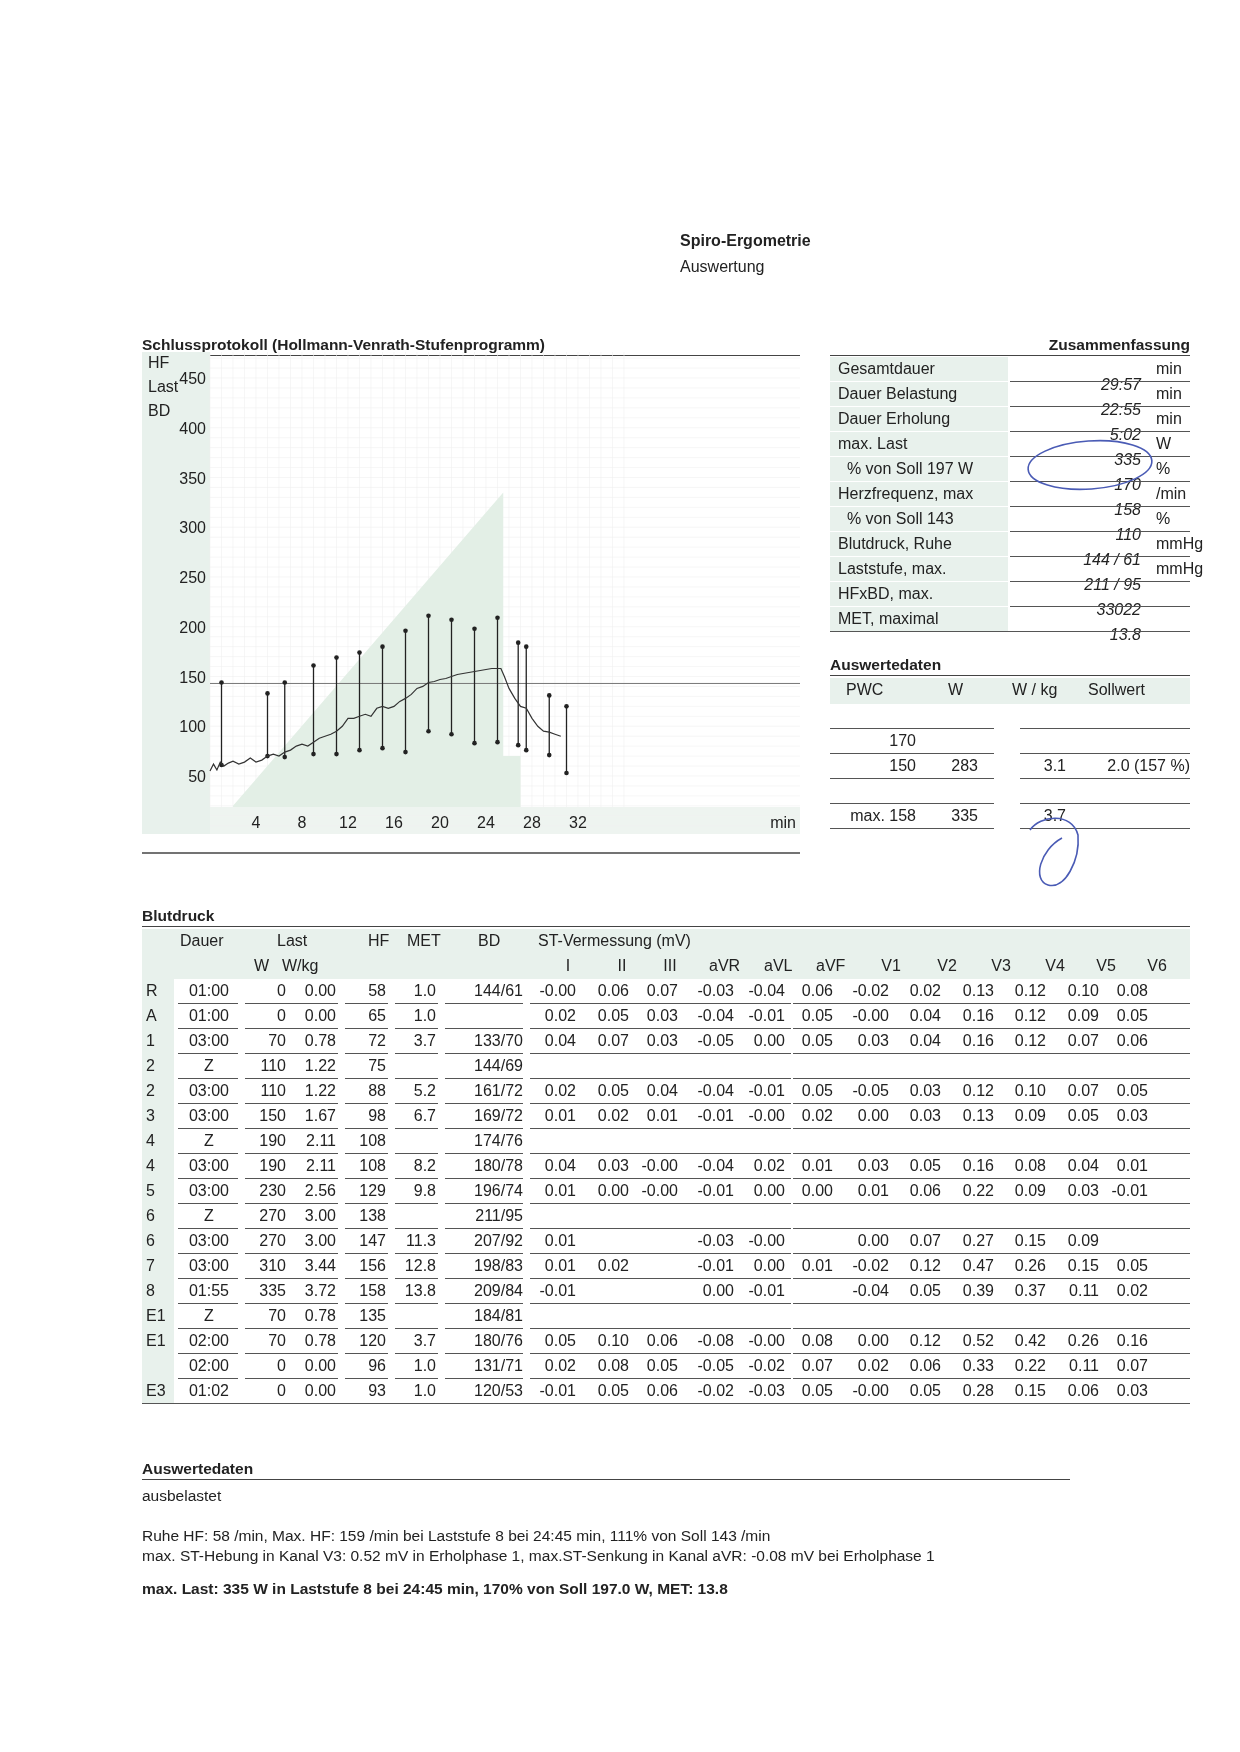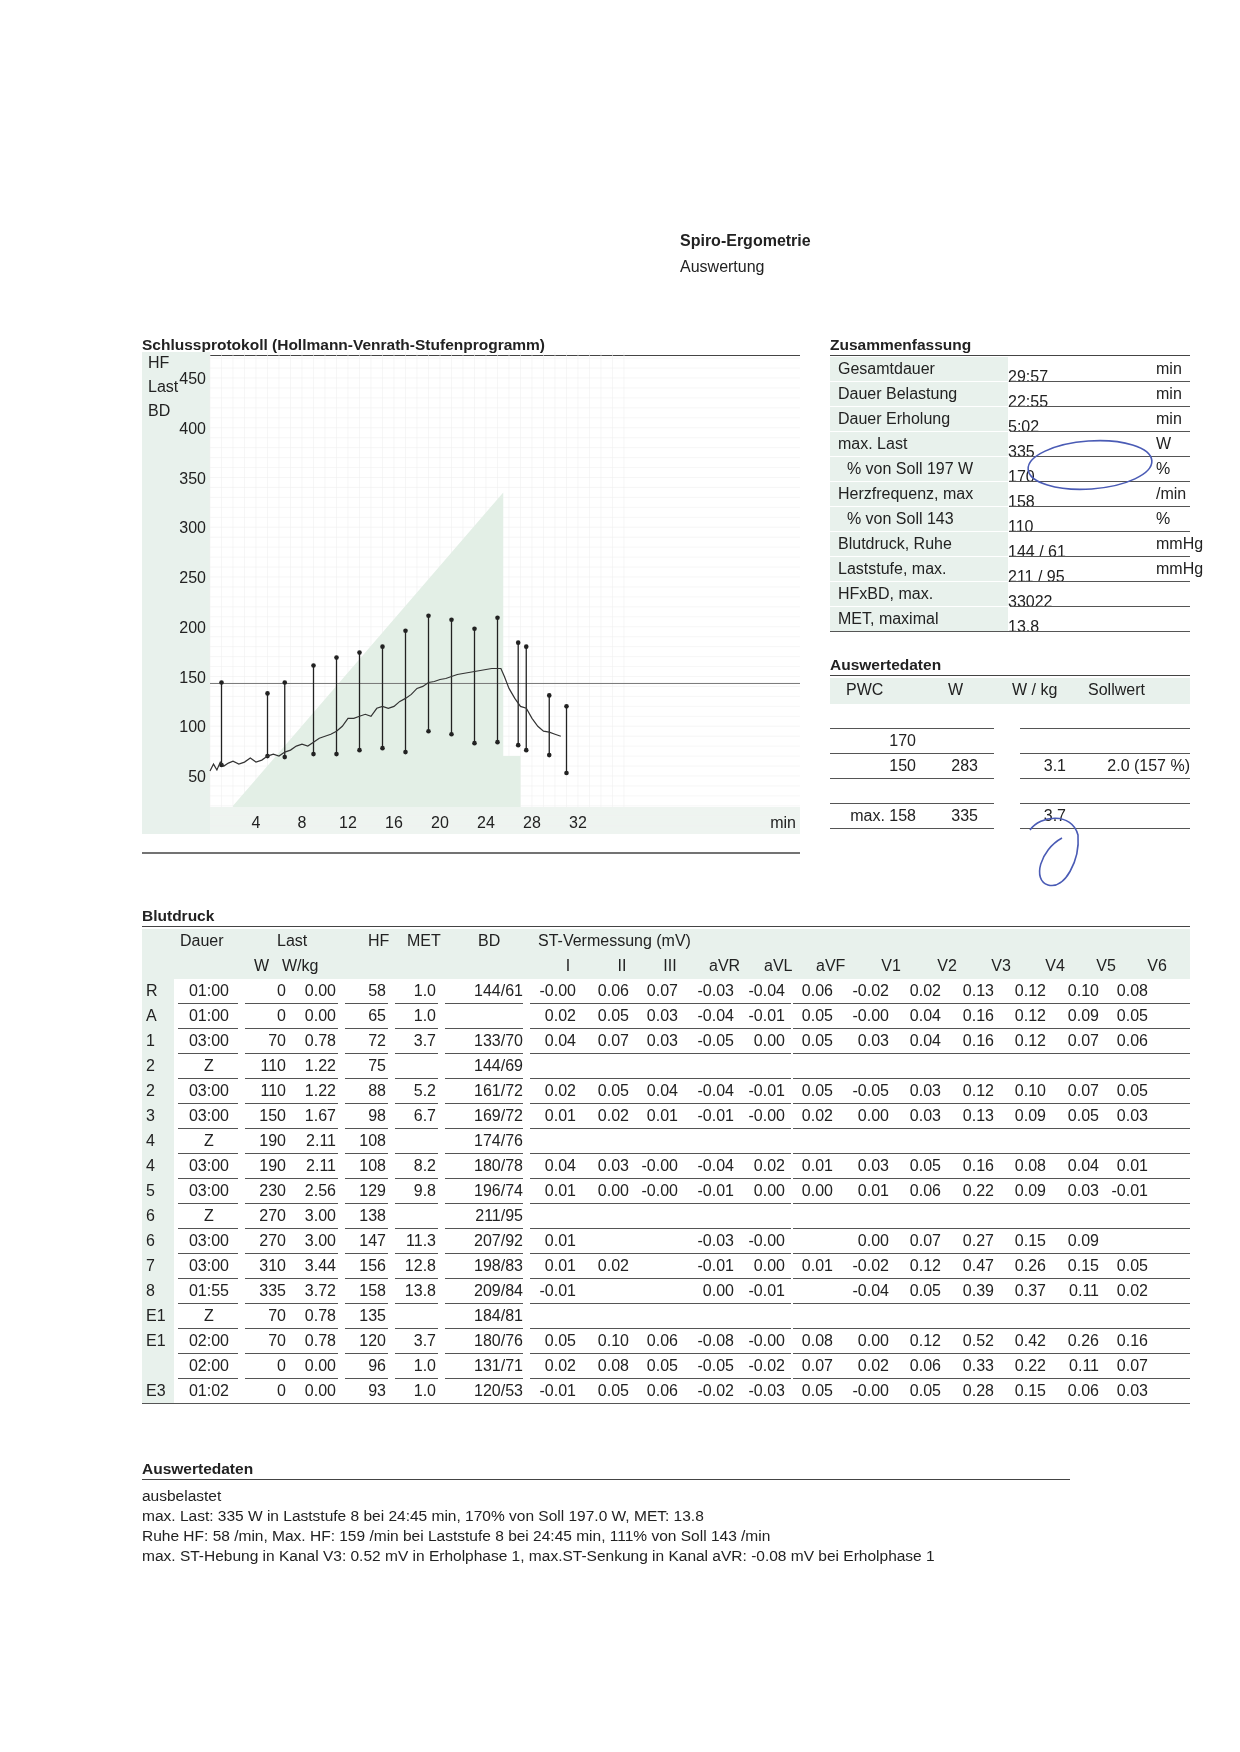--- a/index.html
+++ b/index.html
@@ -8,21 +8,21 @@
   .hdr-title { left:680px; top:232px; font-size:16px; font-weight:bold; }
   .hdr-sub { left:680px; top:258px; font-size:16px; }
   .sec-title { font-size:15.5px; font-weight:bold; border-bottom:1.5px solid #444; padding-bottom:1px; }
   
   #chart { left:142px; top:352px; width:658px; height:502px; }
   #chart svg { position:absolute; left:0; top:0; }
   
   .sum { left:830px; top:357px; width:360px; }
   .sum-row { position:relative; height:25px; font-size:16px; }
   .sum-row .lbl { position:absolute; left:0; top:0; width:178px; height:24px; background:#e8f1ec; padding-left:8px; line-height:24px; box-sizing:border-box; }
-  .sum-row .val { position:absolute; left:178px; top:8px; width:133px; text-align:left; line-height:24px; }
+  .sum-row .val { position:absolute; left:178px; top:16px; width:133px; text-align:right; line-height:24px;font-style:italic; }
   .sum-row .unit { position:absolute; left:326px; top:0; line-height:24px; }
   .sum-row .line { position:absolute; left:180px; right:0; bottom:0; border-bottom:1.5px solid #555; }
   .sum-row.last .line { left:0; }
   
   .aw { left:830px; top:662px; width:360px; font-size:16px; }
   .aw-head { position:relative; height:26px; background:#e8f1ec; }
   .aw-head span { position:absolute; top:3px; }
   .aw-row { position:relative; height:25px; }
   .aw-row span { position:absolute; top:3px; }
   .aw-line { position:absolute; bottom:0; border-bottom:1.5px solid #555; }
@@ -204,21 +204,21 @@
       <line x1="424.5" x2="424.5" y1="354.35" y2="421.015" stroke="#222" stroke-width="1.3"></line>
       <circle cx="424.5" cy="354.35" r="2.3" fill="#222"></circle>
       <circle cx="424.5" cy="421.015" r="2.3" fill="#222"></circle>
       <path d="M68.0 419.0 L71.5 412.1 L74.9 418.0 L78.3 410.1 L81.8 414.1 L86.4 411.1 L91.0 409.1 L96.8 412.1 L102.5 410.1 L108.3 406.1 L114.0 410.1 L119.8 408.1 L125.5 404.1 L131.3 402.1 L137.0 404.1 L142.8 400.1 L148.5 398.1 L154.3 394.1 L160.0 392.2 L165.8 394.1 L171.5 390.2 L177.3 386.2 L183.0 384.2 L188.8 382.2 L194.5 379.2 L200.3 374.3 L206.0 366.3 L211.8 366.3 L217.5 364.3 L223.3 362.3 L229.0 364.3 L234.8 356.3 L240.5 354.4 L246.3 356.3 L252.0 354.4 L257.8 349.4 L263.5 346.4 L269.3 342.4 L275.0 336.4 L280.8 334.4 L286.5 330.5 L292.3 329.5 L298.0 327.5 L303.8 326.5 L309.5 324.5 L315.3 322.5 L321.0 321.5 L326.8 320.5 L332.5 319.5 L338.3 318.5 L344.0 317.5 L349.8 316.5 L355.5 316.5 L358.9 316.5 L362.4 324.5 L367.0 336.4 L372.8 346.4 L378.5 354.4 L384.3 356.3 L390.0 366.3 L395.8 374.3 L401.5 379.2 L407.3 380.2 L413.0 382.2 L418.8 384.2" fill="none" stroke="#333" stroke-width="1.2"></path>
     </svg>
   <div class="abs" style="left:6px; top:2px; font-size:16px;">HF</div>
   <div class="abs" style="left:6px; top:26px; font-size:16px;">Last</div>
   <div class="abs" style="left:6px; top:50px; font-size:16px;">BD</div>
 </div>
 
-<div class="abs sec-title" style="left:830px; top:336px; width:360px;">Zusammenfassung</div>
+<div class="abs sec-title" style="left:830px; top:336px; width:360px;text-align:right;">Zusammenfassung</div>
 <div class="abs sum" id="summary">
     <div class="sum-row">
       <div class="lbl" style="white-space: pre;">Gesamtdauer</div>
       <div class="val">29:57</div>
       <div class="unit">min</div>
       <div class="line"></div>
     </div>
     <div class="sum-row">
       <div class="lbl" style="white-space: pre;">Dauer Belastung</div>
       <div class="val">22:55</div>
@@ -841,20 +841,20 @@
       <span style="right: 196px;">0.28</span>
       <span style="right: 144px;">0.15</span>
       <span style="right: 91px;">0.06</span>
       <span style="right: 42px;">0.03</span>
       <div class="ul" style="left: 0px; width: 1048px;"></div>
     </div>
   </div>
 
 <div class="abs sec-title bf-title">Auswertedaten</div>
 <div class="abs bf-text" style="top:1487px;">ausbelastet</div>
-<div class="abs bf-text" style="top:1507px;">max. Last: 335 W in Laststufe 8 bei 24:45 min, 170% von Soll 197.0 W, MET: 13.8</div>
+<div class="abs bf-text" style="top:1580px;font-weight:bold;">max. Last: 335 W in Laststufe 8 bei 24:45 min, 170% von Soll 197.0 W, MET: 13.8</div>
 <div class="abs bf-text" style="top:1527px;">Ruhe HF: 58 /min, Max. HF: 159 /min bei Laststufe 8 bei 24:45 min, 111% von Soll 143 /min</div>
 <div class="abs bf-text" style="top:1547px;">max. ST-Hebung in Kanal V3: 0.52 mV in Erholphase 1, max.ST-Senkung in Kanal aVR: -0.08 mV bei Erholphase 1</div>
 
 <svg class="pen" style="left:0; top:0;" width="1240" height="1752">
   <ellipse cx="1090" cy="465" rx="62" ry="24" fill="none" stroke="#4a5bb5" stroke-width="1.6" transform="rotate(-4 1090 465)"></ellipse>
   <path d="M1062 838 C1040 850 1032 880 1048 885 C1065 890 1080 860 1078 835 C1072 812 1040 815 1030 830" fill="none" stroke="#4a5bb5" stroke-width="1.6"></path>
 </svg>
 
 </body></html>

